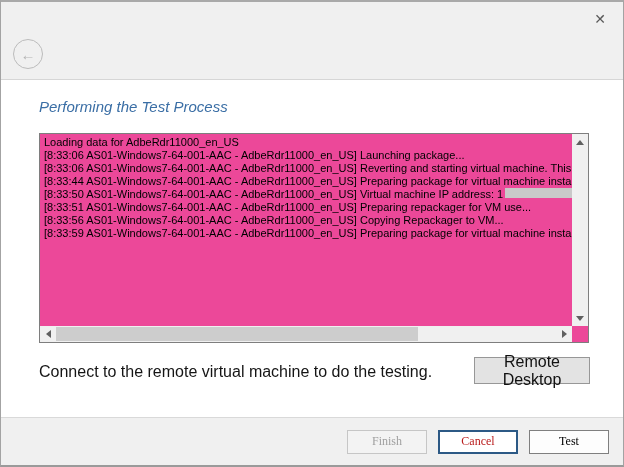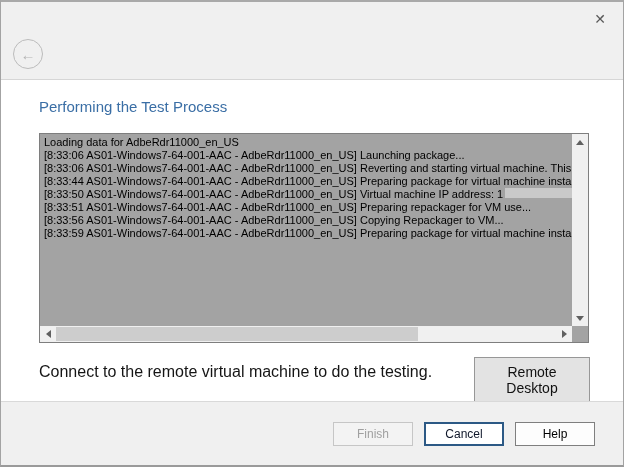--- a/index.html
+++ b/index.html
@@ -38,25 +38,25 @@
   .wizard-title{
     position:absolute;left:48px;top:44px;
     font-size:12px;color:#1b1b1b;
   }
   
   .content{
     position:absolute;left:0;top:78px;right:0;bottom:46px;background:#ffffff;
   }
   .page-heading{
     position:absolute;left:38px;top:18px;margin:0;
-    font-size:15px;font-weight:normal;color:#3a6ea5;
+    font-size:15px;font-weight:normal;color:#3a6ea5;font-style:italic;
   }
   .logbox{
     position:absolute;left:38px;top:53px;width:550px;height:210px;
-    box-sizing:border-box;border:1px solid #7e7e7e;background:#a3a3a3;
+    box-sizing:border-box;border:1px solid #7e7e7e;background:#ec4899;
   }
   .log-text{
     position:absolute;left:0;top:0;right:16px;bottom:16px;
     padding:2px 4px;overflow:hidden;
     font-size:11px;line-height:13px;color:#000000;
     white-space:pre;
   }
   .log-line{white-space:pre;}
   .redact{
     display:inline-block;width:104px;height:10px;background:#c9c9c9;
@@ -79,43 +79,43 @@
   .tri-down{border-top:5px solid #606060;margin-bottom:-4px;}
   .tri-left{border-right:5px solid #606060;margin-left:-4px;}
   .tri-right{border-left:5px solid #606060;margin-right:-4px;}
   .hthumb{
     position:absolute;left:16px;top:1px;height:14px;width:68%;background:#cdcdcd;
   }
   .caption{
     position:absolute;left:38px;top:283px;font-size:16px;color:#151515;
   }
   .remote-btn{
-    position:absolute;right:33px;top:277px;width:116px;height:45px;
+    position:absolute;right:33px;top:277px;width:116px;height:27px;
     box-sizing:border-box;
     background:#e3e3e3;border:1px solid #979797;
-    font-family:inherit;font-size:14px;color:#111111;
+    font-family:inherit;font-size:16px;color:#111111;
     display:flex;align-items:center;justify-content:center;
   }
   
   .footer{
-    position:absolute;left:0;bottom:0;right:0;height:64px;
+    position:absolute;left:0;bottom:0;right:0;height:48px;
     background:#f0f0f0;border-top:1px solid #d9d9d9;
     display:flex;align-items:center;justify-content:flex-end;
-    gap:11px;padding-right:28px;box-sizing:border-box;
+    gap:11px;padding-right:14px;box-sizing:border-box;font-family:Liberation Serif, serif;
   }
   .btn{
     width:80px;height:24px;box-sizing:border-box;
     font-family:inherit;font-size:12px;
     display:flex;align-items:center;justify-content:center;
   }
   .btn-disabled{
     background:#f3f3f3;border:1px solid #c6c6c6;color:#a0a0a0;
   }
   .btn-default{
-    background:#ffffff;border:2px solid #2c5985;color:#0f172a;
+    background:#ffffff;border:2px solid #2c5985;color:#b91c1c;
   }
   .btn-normal{
     background:#fdfdfd;border:1px solid #7f7f7f;color:#000000;
   }
 </style>
 </head>
 <body>
 
 <div class="dialog">
 
@@ -153,16 +153,16 @@
     </div>
 
     <div class="caption">Connect to the remote virtual machine to do the testing.</div>
 
     <button class="remote-btn">Remote Desktop</button>
   </div>
 
   <div class="footer">
     <button class="btn btn-disabled" disabled="">Finish</button>
     <button class="btn btn-default">Cancel</button>
-    <button class="btn btn-normal">Help</button>
+    <button class="btn btn-normal">Test</button>
   </div>
 
 </div>
 
 </body></html>

